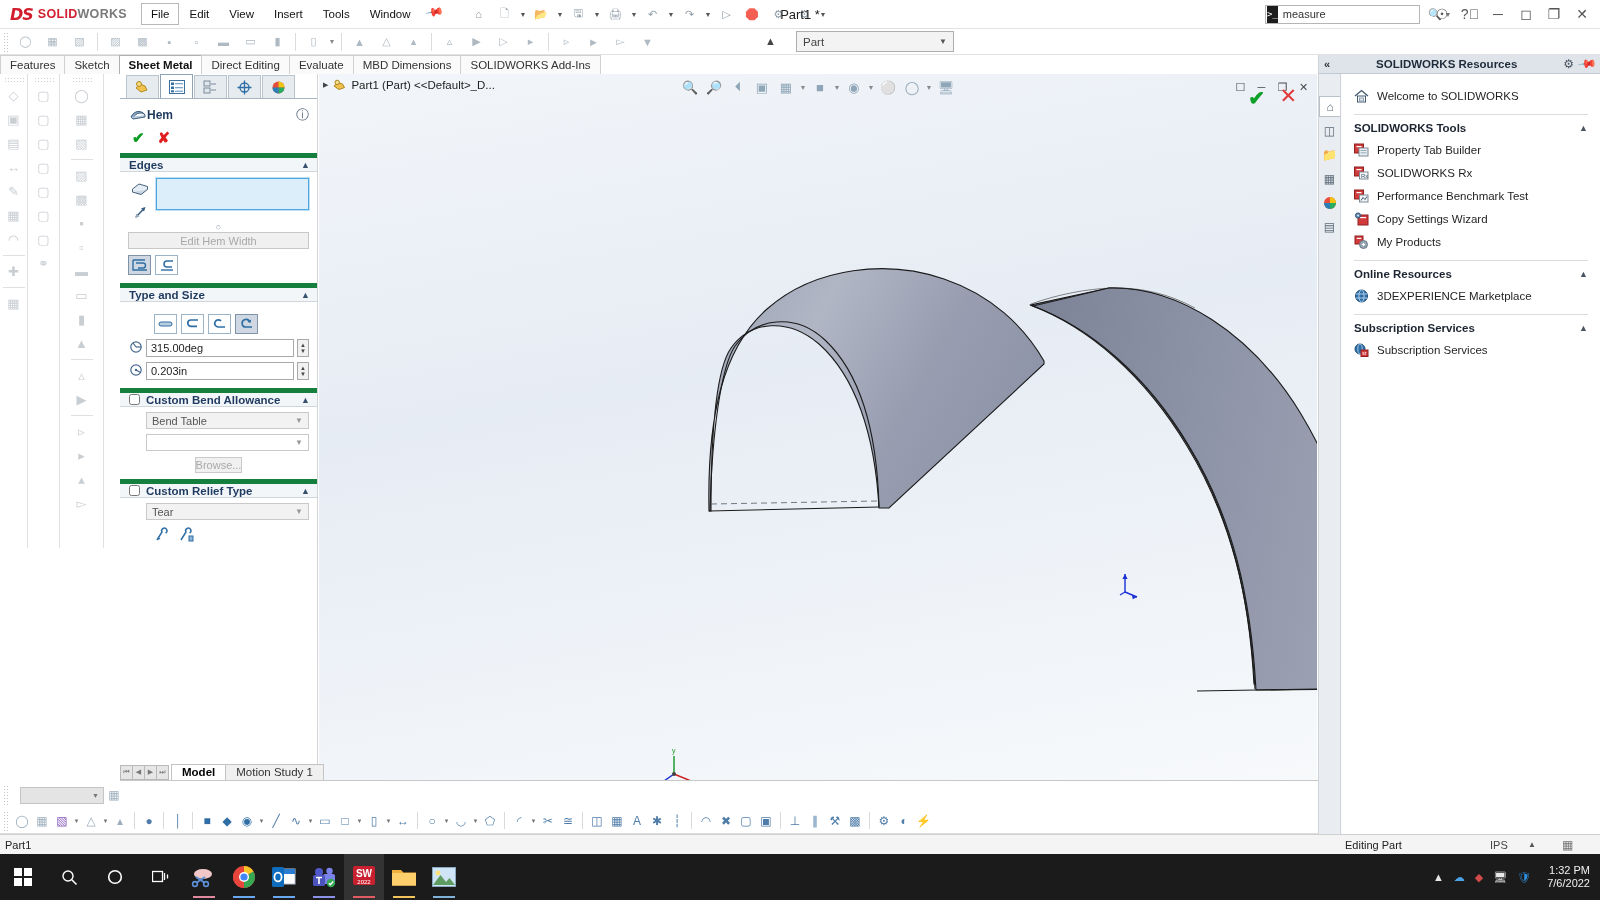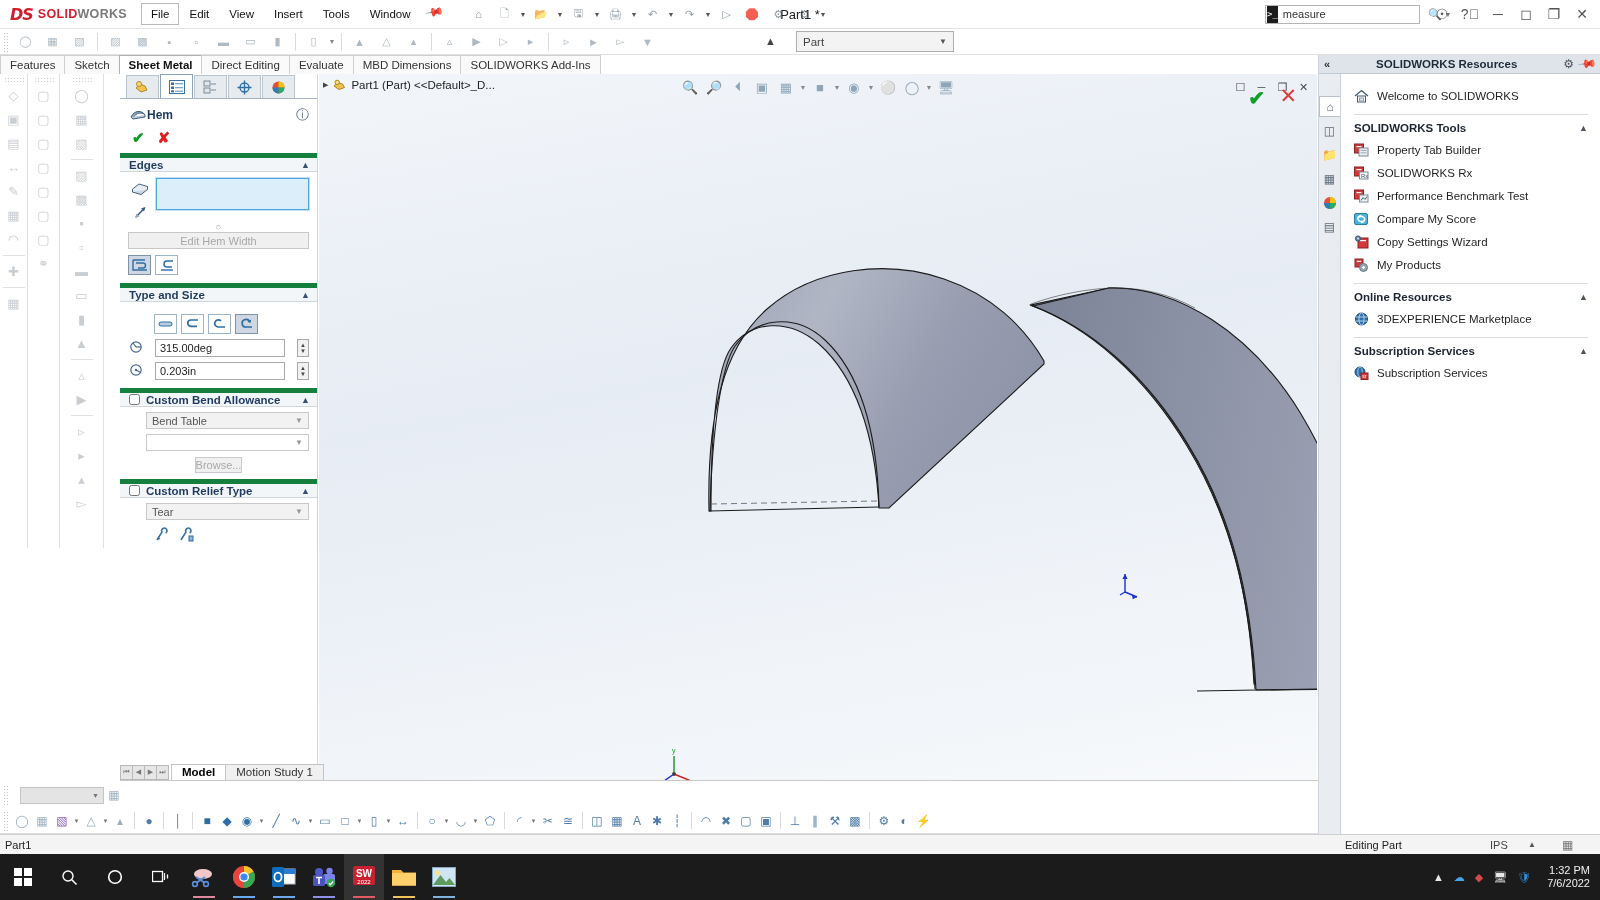--- a/index.html
+++ b/index.html
@@ -179,21 +179,21 @@
   .gray-btn {
     height: 17px; display:flex; align-items:center; justify-content:center;
     border: 1px solid #c8c8c8; background: #f0f0f0; color: #a8a8a8; font-size: 11px;
   }
   .icon-row { display: flex; gap: 4px; margin-top: 6px; }
   .tgl {
     width: 23px; height: 20px; border: 1px solid #9db3c6; background: #ffffff;
     display:flex; align-items:center; justify-content:center; color: #2f6ea5; font-size: 12px;
   }
   .tgl.sel { background: #cfd8e2; border-color: #7e93a8; }
-  .field-row { display: flex; align-items: center; gap: 12px; margin-top: 5px; }
+  .field-row { display: flex; align-items: center; gap: 3px; margin-top: 5px; }
   .field-ico { width: 15px; color: #46688f; font-size: 12px; text-align:center; }
   .field {
     flex: 1; height: 18px; border: 1px solid #a9a9a9; background: #fff;
     display:flex; align-items:center; padding: 0 4px; font-size: 11px; color: #222;
   }
   .spin {
     width: 12px; height: 18px; border: 1px solid #a9a9a9; background: #f1f1f1;
     display:flex; flex-direction:column; align-items:center; justify-content:center;
     font-size: 6px; color: #444; line-height: 6px;
   }
@@ -1052,30 +1052,20 @@
             <rect x="2.5" y="3" width="5" height="1.2" fill="#fff"></rect>
             <rect x="5.5" y="6" width="8.5" height="7" fill="#f2f4f6" stroke="#7d8b98"></rect>
             <path d="M7 11.5 L9 8.5 L11 10.5 L13 7.5" stroke="#41586e" fill="none" stroke-width="1"></path>
           </svg>
         </span>
         <span>Performance Benchmark Test</span>
       </div>
       <div class="r-item">
         <span class="ri">
           <svg width="15" height="14" viewBox="0 0 15 14">
-            <rect x="0.5" y="1.5" width="13" height="11" rx="1.5" fill="#4ab3d8" stroke="#2a7f9f"></rect>
-            <path d="M3.5 7.5 a3.5 3 0 1 1 3.5 3" fill="none" stroke="#fff" stroke-width="1.3"></path>
-            <path d="M11 6.5 a3.5 3 0 1 1 -3.5 -3" fill="none" stroke="#fff" stroke-width="1.3"></path>
-          </svg>
-        </span>
-        <span>Compare My Score</span>
-      </div>
-      <div class="r-item">
-        <span class="ri">
-          <svg width="15" height="14" viewBox="0 0 15 14">
             <rect x="4" y="3" width="10" height="10" fill="#d13b3b" stroke="#8f2020"></rect>
             <rect x="6" y="5" width="6" height="1.2" fill="#fff"></rect>
             <circle cx="4" cy="3.5" r="2.6" fill="#5b7fa8" stroke="#3b5a7c"></circle>
             <circle cx="4" cy="3.5" r="1" fill="#dfe8f1"></circle>
           </svg>
         </span>
         <span>Copy Settings Wizard</span>
       </div>
       <div class="r-item">
         <span class="ri">

